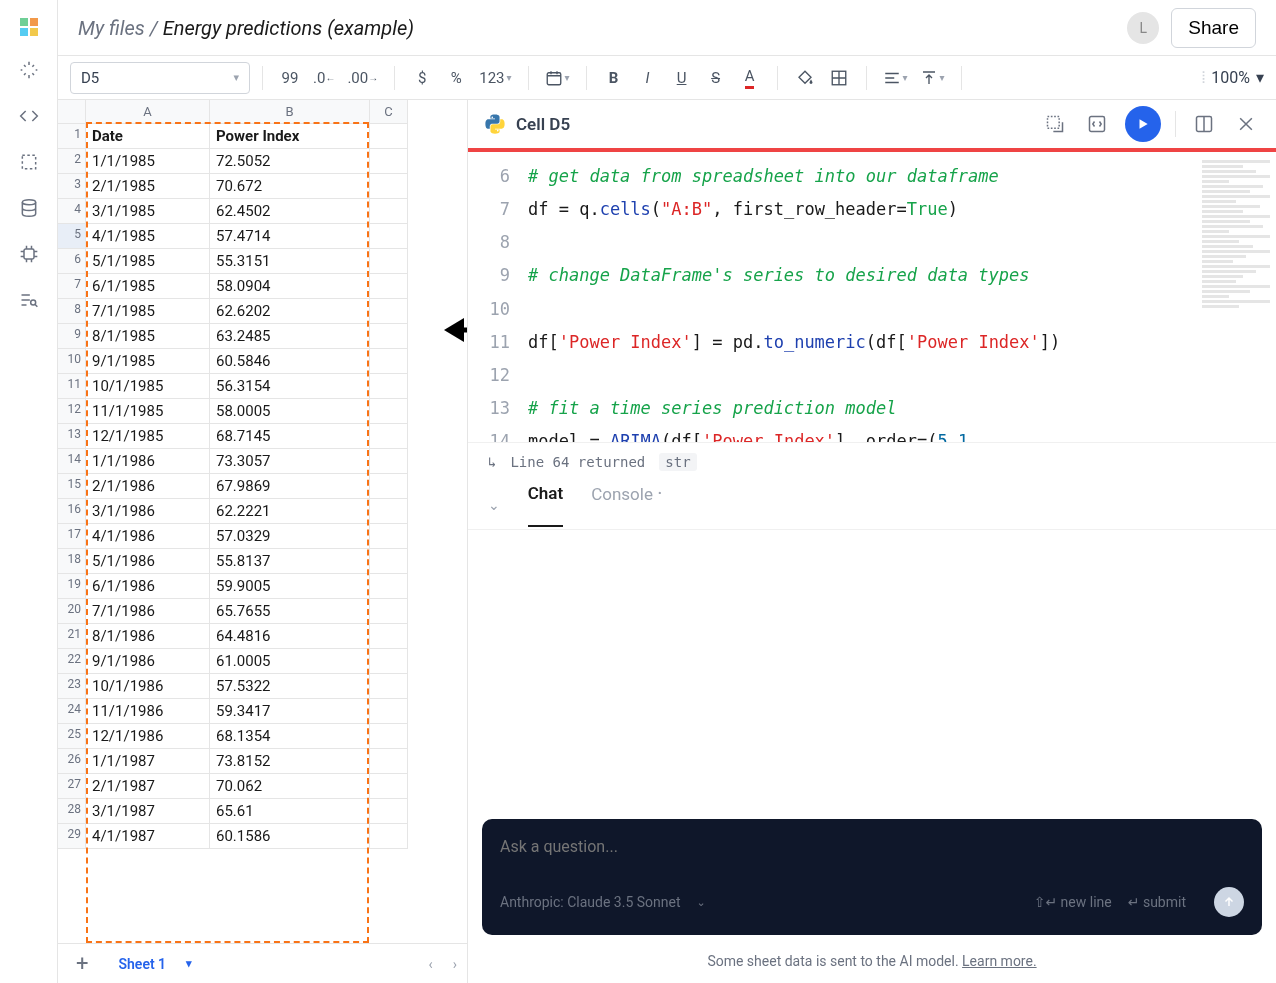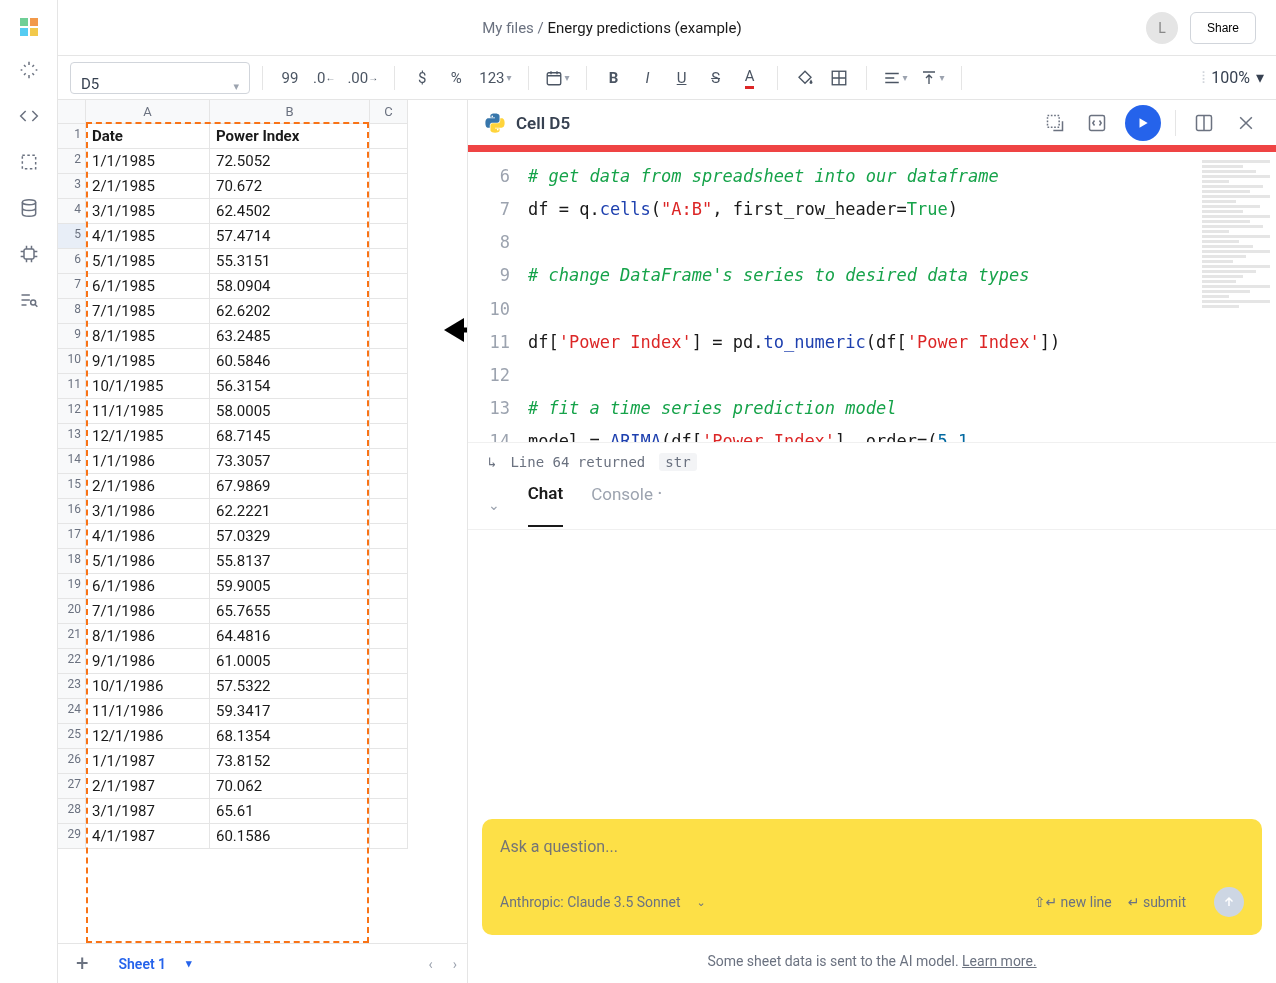--- a/index.html
+++ b/index.html
@@ -5,46 +5,46 @@
 * { box-sizing: border-box; margin: 0; padding: 0; }
 body { font-family: -apple-system, BlinkMacSystemFont, "Segoe UI", Roboto, sans-serif; font-size: 14px; color: #1a1a1a; background: #fff; overflow: hidden; }
 .app { display: flex; height: 983px; width: 1276px; }
 .left-rail { width: 58px; border-right: 1px solid #e5e5e5; display: flex; flex-direction: column; align-items: center; padding-top: 18px; gap: 22px; }
 .logo { display: grid; grid-template-columns: 8px 8px; grid-template-rows: 8px 8px; gap: 2px; }
 .logo div:nth-child(1){background:#6fcf97;} .logo div:nth-child(2){background:#f2994a;} .logo div:nth-child(3){background:#56ccf2;} .logo div:nth-child(4){background:#f2c94c;}
 .rail-icon { width: 24px; height: 24px; display: flex; align-items: center; justify-content: center; color: #6b7280; cursor: pointer; }
 .rail-icon svg { width: 20px; height: 20px; stroke: currentColor; fill: none; stroke-width: 1.8; }
 .main { flex: 1; display: flex; flex-direction: column; }
 .titlebar { height: 56px; display: flex; align-items: center; padding: 0 20px; border-bottom: 1px solid #e5e5e5; }
-.breadcrumb { flex: 1; text-align: center; font-size: 15px; color: #6b7280; }
+.breadcrumb { flex: 1; text-align: left; font-size: 20px; color: #6b7280; font-style: italic; }
 .breadcrumb .doc { color: #1a1a1a; }
 .avatar { width: 32px; height: 32px; border-radius: 50%; background: #e5e5e5; color: #888; display: flex; align-items: center; justify-content: center; font-size: 14px; margin-right: 12px; }
-.share-btn { border: 1px solid #d1d5db; background: #fff; padding: 8px 16px; border-radius: 6px; font-size: 12px; cursor: pointer; }
+.share-btn { border: 1px solid #d1d5db; background: #fff; padding: 8px 16px; border-radius: 6px; font-size: 19px; cursor: pointer; }
 .toolbar { height: 44px; border-bottom: 1px solid #e5e5e5; display: flex; align-items: center; padding: 0 12px; gap: 4px; }
-.cellref { width: 180px; height: 32px; border: 1px solid #d1d5db; border-radius: 4px; padding: 0 10px; font-size: 15px; display: flex; align-items: flex-end; justify-content: space-between; color: #374151; }
+.cellref { width: 180px; height: 32px; border: 1px solid #d1d5db; border-radius: 4px; padding: 0 10px; font-size: 15px; display: flex; align-items: center; justify-content: space-between; color: #374151; }
 .tb-sep { width: 1px; height: 24px; background: #e5e5e5; margin: 0 8px; }
 .tb-btn { min-width: 30px; height: 30px; display: flex; align-items: center; justify-content: center; color: #4b5563; cursor: pointer; font-size: 15px; border-radius: 4px; padding: 0 4px; }
 .tb-btn svg { width: 18px; height: 18px; stroke: currentColor; fill: none; stroke-width: 1.8; }
 .tb-btn .caret { font-size: 10px; margin-left: 2px; color: #9ca3af; }
 .zoom { margin-left: auto; display: flex; align-items: center; gap: 6px; font-size: 16px; color: #374151; }
 .content { flex: 1; display: flex; overflow: hidden; }
 .sheet-area { width: 410px; display: flex; flex-direction: column; border-right: 1px solid #e5e5e5; }
 .grid-wrap { flex: 1; overflow: hidden; position: relative; }
 .grid { display: grid; grid-template-columns: 28px 124px 160px 38px; font-size: 15px; }
 .ch { background: #f8f9fa; border-right: 1px solid #e5e5e5; border-bottom: 1px solid #e5e5e5; text-align: center; color: #6b7280; font-size: 13px; padding: 4px 0; }
 .rh { background: #f8f9fa; border-right: 1px solid #e5e5e5; border-bottom: 1px solid #e5e5e5; text-align: right; color: #6b7280; font-size: 12px; padding: 3px 4px; }
 .rh.sel { background: #e8eef7; }
 .cell { border-right: 1px solid #e5e5e5; border-bottom: 1px solid #e5e5e5; padding: 3px 6px; white-space: nowrap; overflow: hidden; }
 .cell.hdr { font-weight: 700; }
 .sheet-tabs { height: 40px; border-top: 1px solid #e5e5e5; display: flex; align-items: center; padding: 0 10px; gap: 12px; }
 .sheet-tabs .plus { font-size: 22px; color: #6b7280; cursor: pointer; padding: 0 8px; }
 .sheet-tab { color: #2563eb; font-weight: 600; padding: 6px 10px; display: flex; align-items: center; gap: 20px; cursor: pointer; }
 .nav-arrows { margin-left: auto; display: flex; gap: 20px; color: #9ca3af; }
 .code-panel { flex: 1; display: flex; flex-direction: column; position: relative; }
-.code-header { height: 52px; display: flex; align-items: center; padding: 0 16px; gap: 10px; border-bottom: 7px solid #ef4444; }
+.code-header { height: 52px; display: flex; align-items: center; padding: 0 16px; gap: 10px; border-bottom: 4px solid #ef4444; }
 .py-icon { width: 22px; height: 22px; }
 .cell-label { font-size: 17px; font-weight: 600; color: #374151; }
 .code-actions { margin-left: auto; display: flex; align-items: center; gap: 14px; }
 .icon-btn { width: 28px; height: 28px; display: flex; align-items: center; justify-content: center; color: #6b7280; cursor: pointer; }
 .icon-btn svg { width: 20px; height: 20px; stroke: currentColor; fill: none; stroke-width: 1.8; }
 .run-btn { width: 36px; height: 36px; border-radius: 50%; background: #2563eb; display: flex; align-items: center; justify-content: center; cursor: pointer; }
 .run-btn svg { fill: #fff; width: 14px; height: 14px; }
 .vsep { width: 1px; height: 26px; background: #e5e5e5; }
 .code-body { flex: 1; display: flex; overflow: hidden; }
 .code-editor { flex: 1; overflow: auto; font-family: "SF Mono", Menlo, Consolas, monospace; font-size: 17px; line-height: 1.95; padding: 8px 0; }
@@ -58,21 +58,21 @@
 .tok-f { color: #1e40af; }
 .minimap { width: 80px; padding: 8px 6px; color: #d1d5db; font-size: 4px; line-height: 1.2; overflow: hidden; }
 .minimap div { height: 3px; background: #e5e5e5; margin-bottom: 2px; }
 .return-bar { height: 40px; display: flex; align-items: center; padding: 0 20px; gap: 14px; border-top: 1px solid #f0f0f0; font-family: "SF Mono", Menlo, monospace; font-size: 14px; color: #6b7280; }
 .return-bar .chip { background: #f3f4f6; padding: 1px 6px; border-radius: 3px; }
 .chat-tabs { height: 48px; display: flex; align-items: center; padding: 0 20px; gap: 28px; border-bottom: 1px solid #f0f0f0; }
 .chat-tabs .chev { color: #9ca3af; }
 .chat-tab { font-size: 17px; color: #9ca3af; padding-bottom: 22px; cursor: pointer; }
 .chat-tab.active { color: #1a1a1a; font-weight: 600; border-bottom: 2px solid #1a1a1a; }
 .chat-area { flex: 1; }
-.chat-input { margin: 0 14px 10px; background: #fde047; border-radius: 10px; padding: 18px; }
+.chat-input { margin: 0 14px 10px; background: #0f172a; border-radius: 10px; padding: 18px; }
 .chat-input textarea { width: 100%; border: none; background: transparent; resize: none; font-size: 16px; color: #6b7280; outline: none; font-family: inherit; }
 .chat-foot { display: flex; align-items: center; margin-top: 28px; font-size: 14px; color: #6b7280; }
 .chat-foot .model { display: flex; align-items: center; gap: 16px; }
 .chat-foot .hints { margin-left: auto; display: flex; align-items: center; gap: 16px; }
 .send-btn { width: 30px; height: 30px; border-radius: 50%; background: #cdd6e3; display: flex; align-items: center; justify-content: center; margin-left: 12px; cursor: pointer; }
 .send-btn svg { width: 14px; height: 14px; stroke: #fff; fill: none; stroke-width: 2.5; }
 .footer-note { text-align: center; font-size: 14px; color: #6b7280; padding: 8px 0 14px; }
 .footer-note a { color: #6b7280; text-decoration: underline; }
 .arrow-annot { position: absolute; left: 382px; top: 205px; z-index: 10; pointer-events: none; }
 .arrow-annot svg { width: 130px; height: 50px; }

